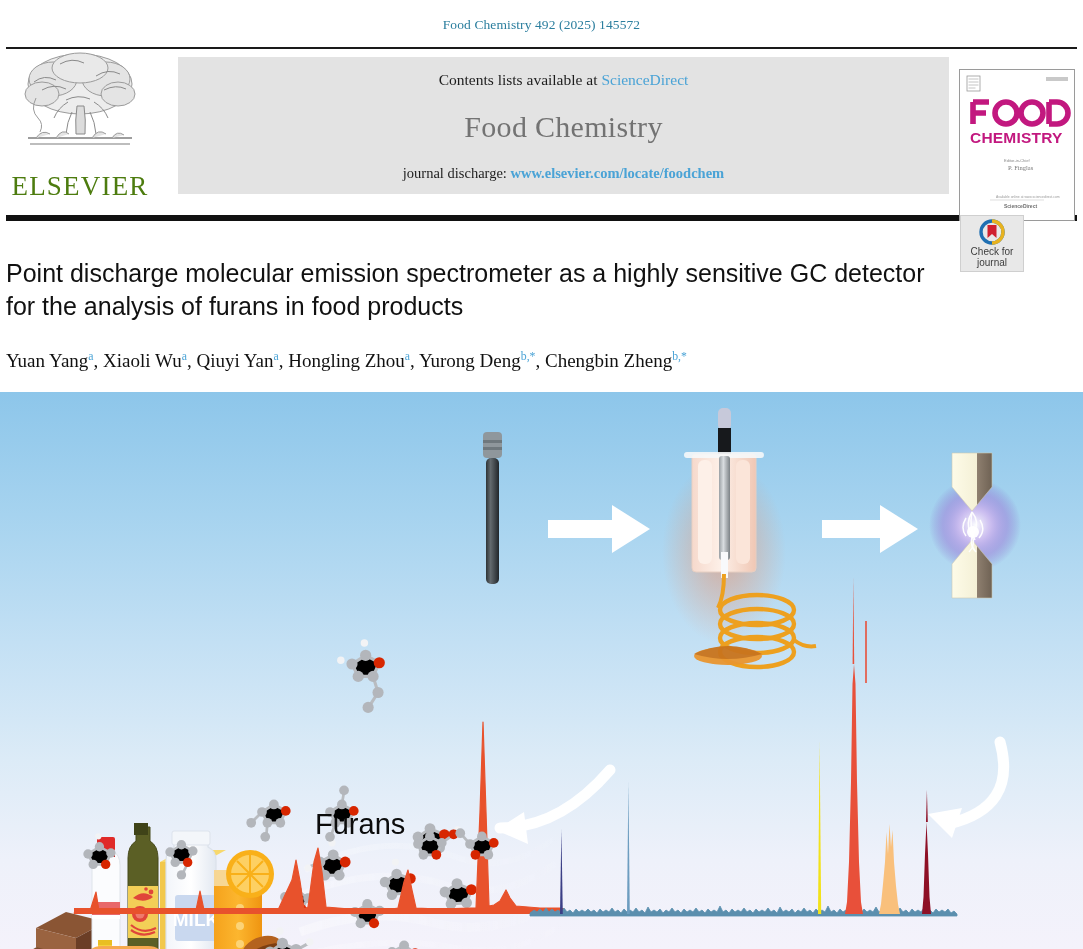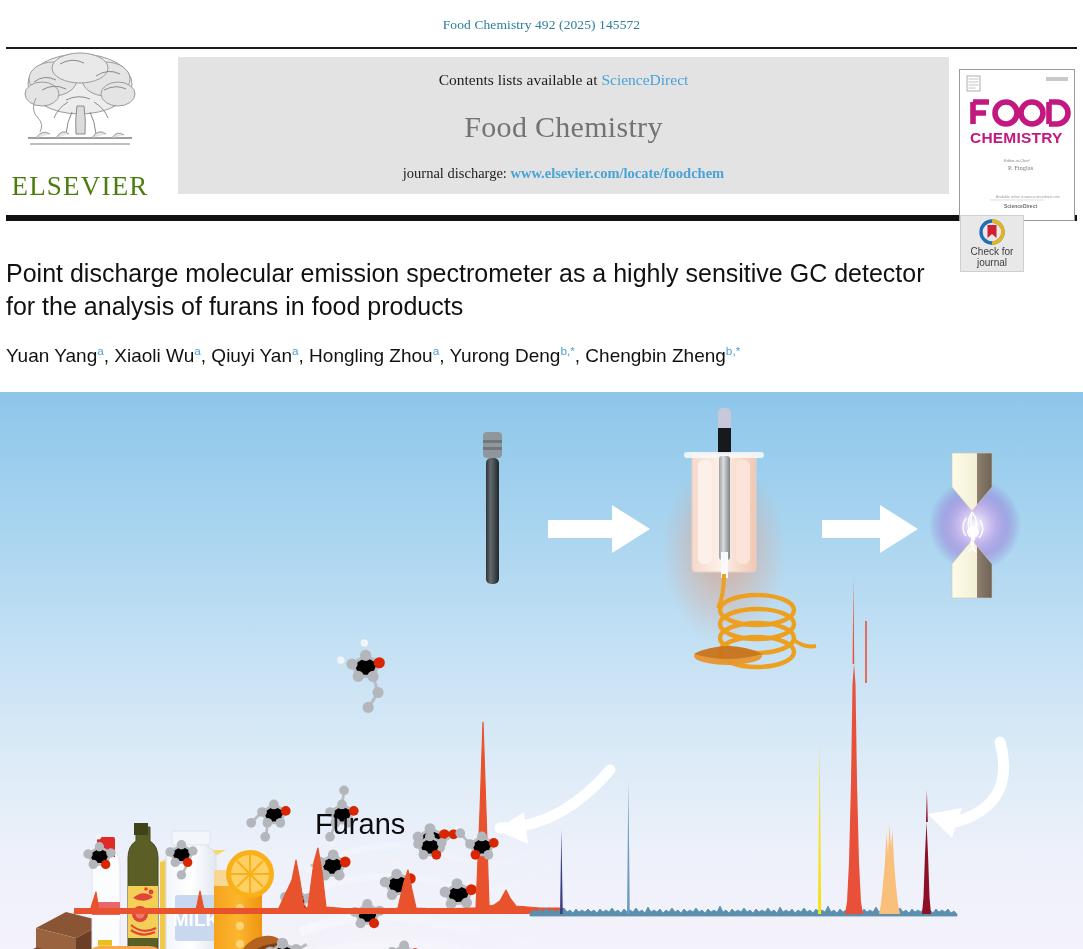--- a/index.html
+++ b/index.html
@@ -68,22 +68,22 @@
   }
 
   
   .titleblock{padding:36px 6px 0 6px;position:relative;}
   .paper-title{
     font-size:25px;line-height:1.33;color:#111;
     font-family:Liberation Sans, sans-serif;
     max-width:930px;font-weight:400;
   }
   .authors{
-    margin-top:20px;font-size:19px;color:#111;
-    font-family:Liberation Sans, sans-serif;
+    margin-top:26px;font-size:19px;color:#111;
+    font-family:Liberation Serif, serif;
   }
   .authors sup{color:#4aa3d6;font-size:.62em;vertical-align:super;}
 
   
   .crossmark{
     position:absolute;right:59px;top:-6px;
     width:62px;height:55px;background:#e8e8e8;
     border:1px solid #cfcfcf;
     display:flex;flex-direction:column;
     align-items:center;justify-content:center;

